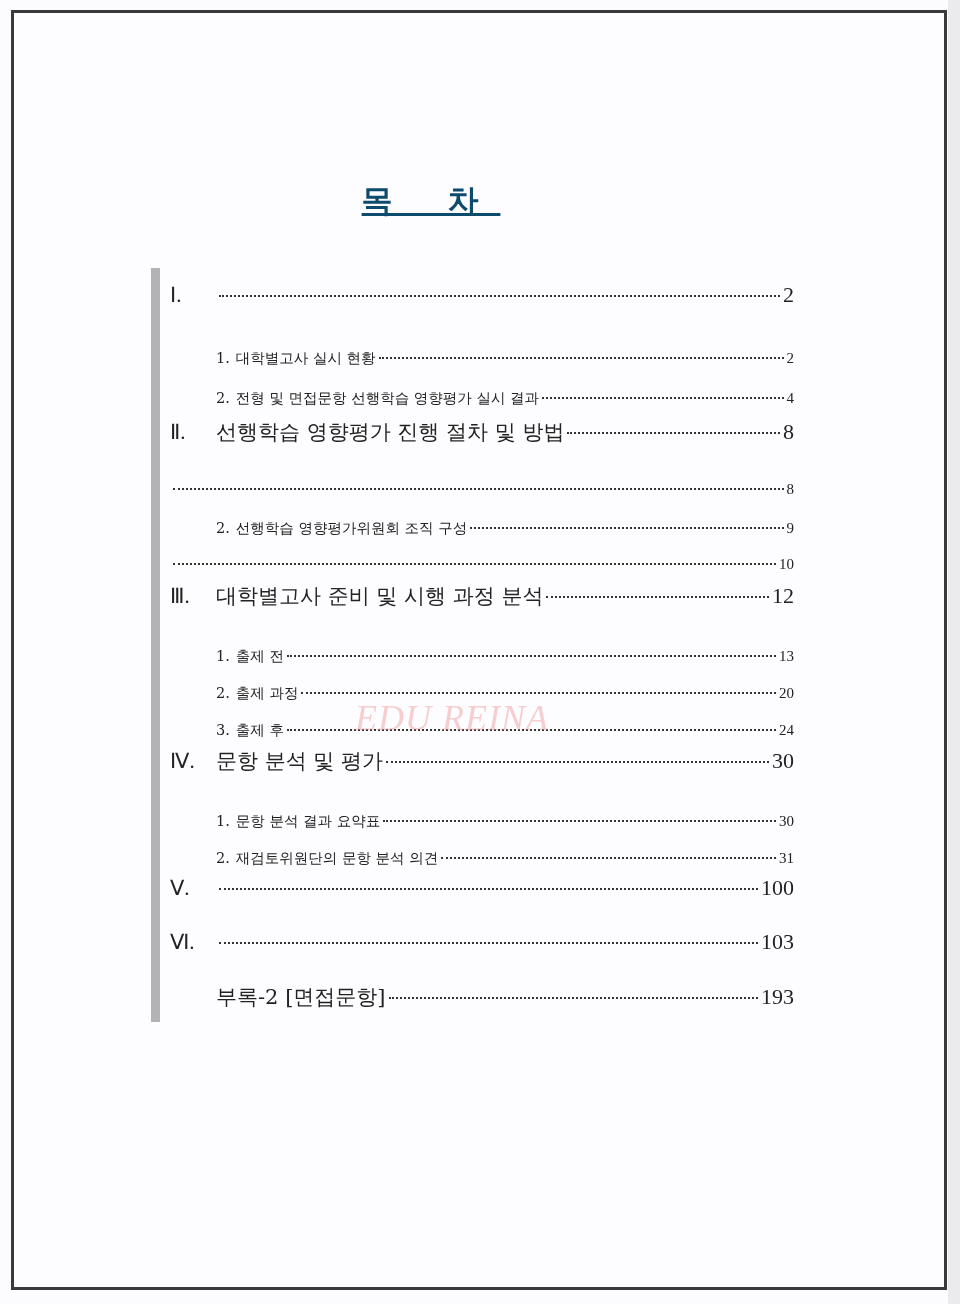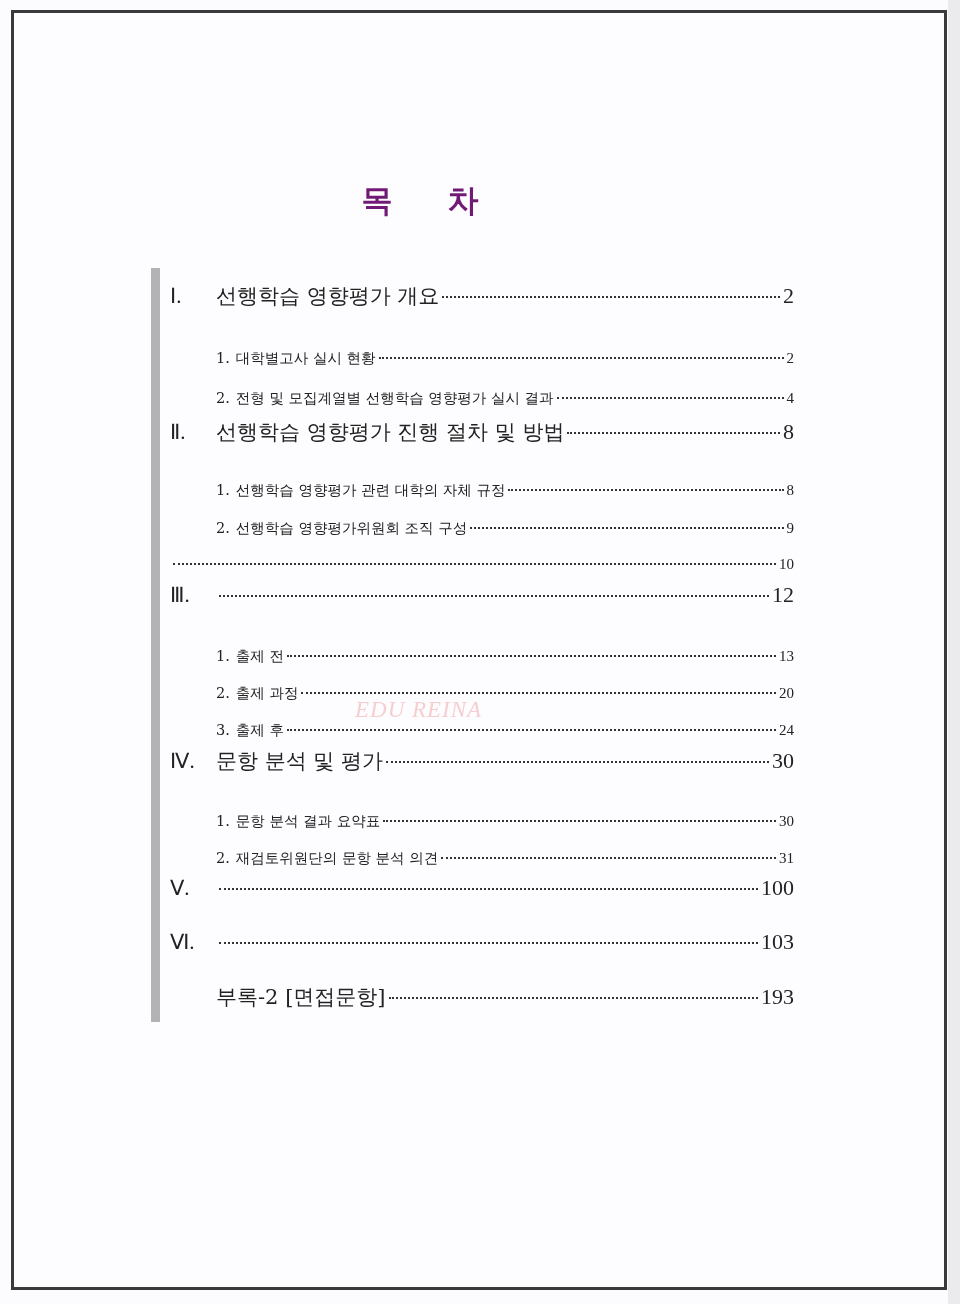--- a/index.html
+++ b/index.html
@@ -26,22 +26,23 @@
     }
     .title {
       position: absolute;
       left: 0; width: 840px;
       top: 180px;
       text-align: center;
       font-family: "DejaVu Sans", sans-serif;
       font-weight: bold;
       font-size: 31px;
       letter-spacing: 22px;
-      color: #701a75;
+      color: #0c4a6e;
       text-indent: 22px;
+      text-decoration: underline;
     }
     .side-bar {
       position: absolute;
       left: 151px; top: 268px;
       width: 9px; height: 754px;
       background: #b3b3b5;
     }
     .toc {
       position: absolute;
       left: 170px; top: 0;
@@ -79,78 +80,77 @@
       font-family: "Liberation Serif", serif;
       text-align: right;
     }
     .row.major .page { font-size: 22px; }
     .row.minor .page { font-size: 15px; }
     .watermark {
       position: absolute;
       left: 355px; top: 697px;
       font-family: "Liberation Serif", serif;
       font-style: italic;
-      font-size: 23px;
+      font-size: 36px;
       color: rgba(240, 150, 150, 0.45);
       letter-spacing: 1px;
       pointer-events: none;
     }
   </style>
 </head>
 <body>
 
 <div class="page-bg"></div>
 <div class="page-frame"></div>
 
 <div class="title">목 차</div>
 
 <div class="side-bar"></div>
 
 <div class="toc">
 
   <div class="row major" style="top:282px;">
     <span class="num">Ⅰ.</span>
-    <span class="label">선행학습 영향평가 개요</span>
     <span class="dots"></span>
     <span class="page">2</span>
   </div>
   <div class="row minor" style="top:333px;">
     <span class="label"><span class="idx">1.</span><span>대학별고사 실시 현황</span></span>
     <span class="dots"></span>
     <span class="page">2</span>
   </div>
   <div class="row minor" style="top:373px;">
-    <span class="label"><span class="idx">2.</span><span>전형 및 모집계열별 선행학습 영향평가 실시 결과</span></span>
+    <span class="label"><span class="idx">2.</span><span>전형 및 면접문항 선행학습 영향평가 실시 결과</span></span>
     <span class="dots"></span>
     <span class="page">4</span>
   </div>
 
   <div class="row major" style="top:418px;">
     <span class="num">Ⅱ.</span>
     <span class="label">선행학습 영향평가 진행 절차 및 방법</span>
     <span class="dots"></span>
     <span class="page">8</span>
   </div>
   <div class="row minor" style="top:465px;">
-    <span class="label"><span class="idx">1.</span><span>선행학습 영향평가 관련 대학의 자체 규정</span></span>
     <span class="dots"></span>
     <span class="page">8</span>
   </div>
   <div class="row minor" style="top:503px;">
     <span class="label"><span class="idx">2.</span><span>선행학습 영향평가위원회 조직 구성</span></span>
     <span class="dots"></span>
     <span class="page">9</span>
   </div>
   <div class="row minor" style="top:540px;">
     <span class="dots"></span>
     <span class="page">10</span>
   </div>
 
   <div class="row major" style="top:582px;">
     <span class="num">Ⅲ.</span>
+    <span class="label">대학별고사 준비 및 시행 과정 분석</span>
     <span class="dots"></span>
     <span class="page">12</span>
   </div>
   <div class="row minor" style="top:631px;">
     <span class="label"><span class="idx">1.</span><span>출제 전</span></span>
     <span class="dots"></span>
     <span class="page">13</span>
   </div>
   <div class="row minor" style="top:668px;">
     <span class="label"><span class="idx">2.</span><span>출제 과정</span></span>

